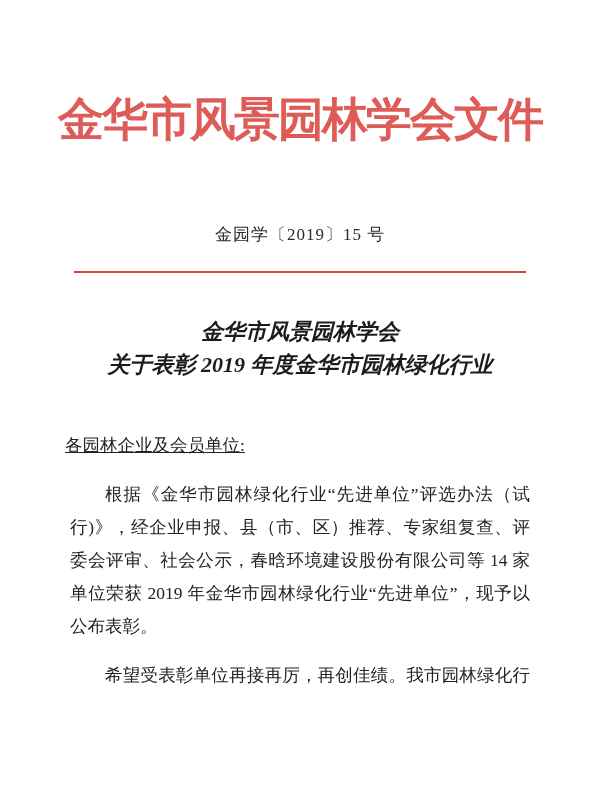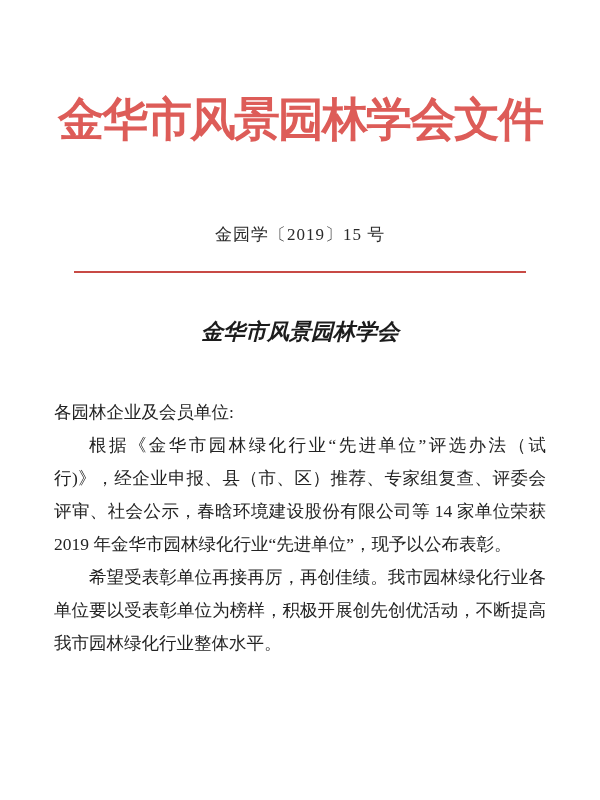--- a/index.html
+++ b/index.html
@@ -51,42 +51,44 @@
   .notice-title div {
     white-space: nowrap;
   }
   .body-text {
     margin: 48px 54px 0 54px;
     font-size: 17.5px;
     line-height: 33px;
     color: #232323;
   }
   .salutation {
-    margin: 0;
+    margin: 11px;
+    text-decoration: underline;
   }
   .para {
-    margin: 0;
+    margin: 16px;
     text-indent: 2em;
     text-align: justify;
     text-justify: inter-ideograph;
   }
 </style>
 </head>
 <body>
 
 <div class="page">
 
   <div class="red-header">金华市风景园林学会文件</div>
 
   <div class="doc-number">金园学〔2019〕15 号</div>
 
   <div class="red-divider"></div>
 
   <div class="notice-title">
     <div>金华市风景园林学会</div>
+    <div>关于表彰 2019 年度金华市园林绿化行业</div>
   </div>
 
   <div class="body-text">
     <p class="salutation">各园林企业及会员单位:</p>
     <p class="para">根据《金华市园林绿化行业“先进单位”评选办法（试行)》，经企业申报、县（市、区）推荐、专家组复查、评委会评审、社会公示，春晗环境建设股份有限公司等 14 家单位荣获 2019 年金华市园林绿化行业“先进单位”，现予以公布表彰。</p>
     <p class="para">希望受表彰单位再接再厉，再创佳绩。我市园林绿化行业各单位要以受表彰单位为榜样，积极开展创先创优活动，不断提高我市园林绿化行业整体水平。</p>
   </div>
 
 </div>
 

